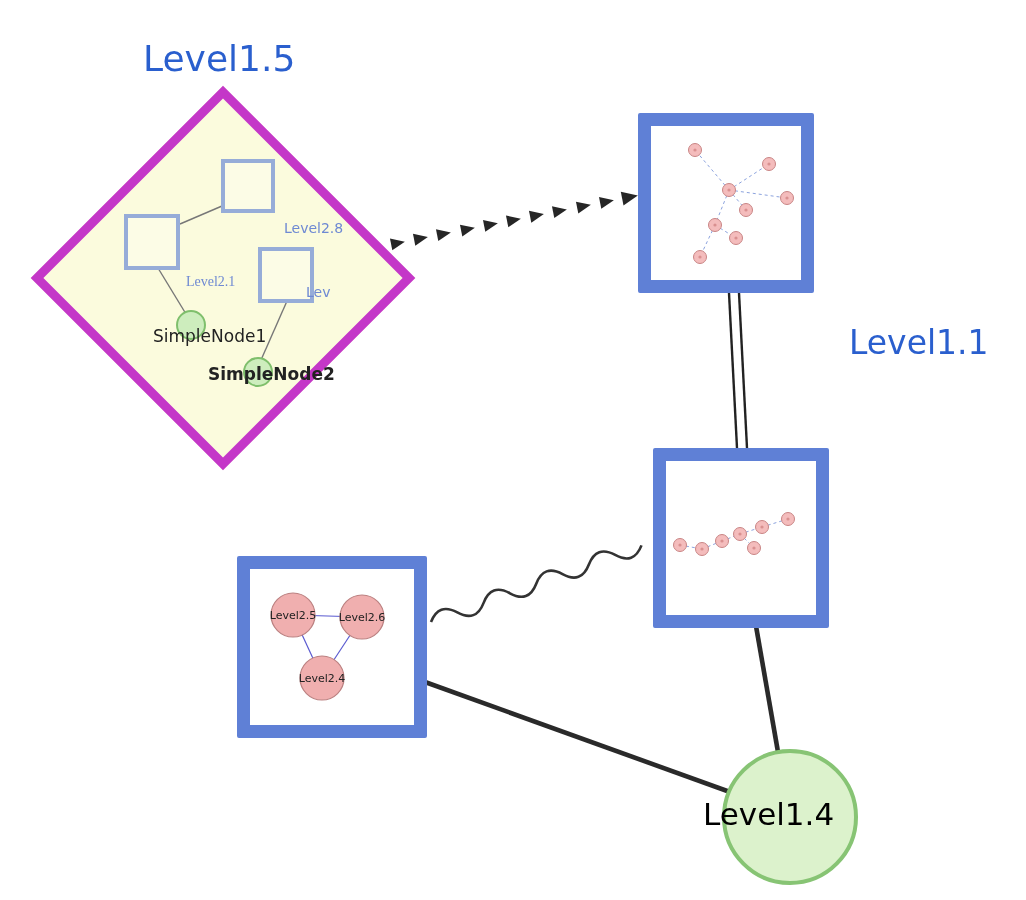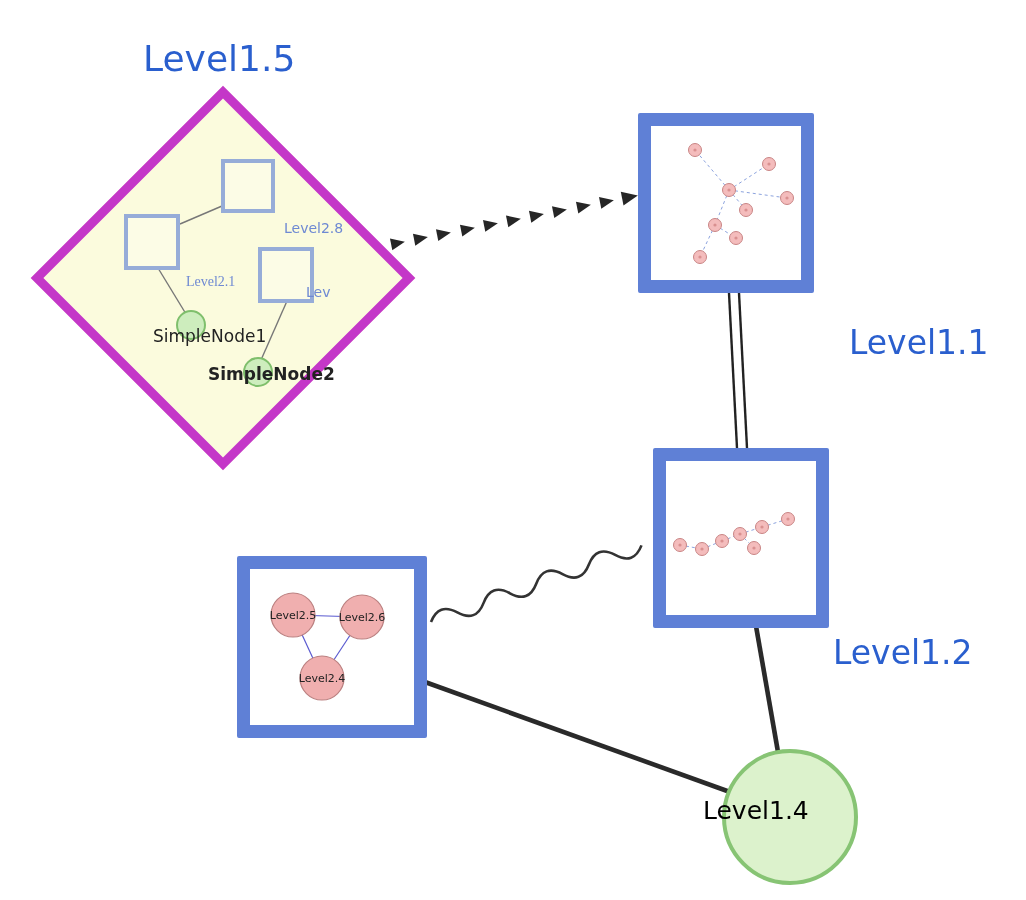--- a/index.html
+++ b/index.html
@@ -34,21 +34,21 @@
   .group-box{
     position:absolute;background:#ffffff;border:13px solid #5F80D6;
     border-radius:2px;z-index:3;
   }
   .inner-graph{position:absolute;z-index:4;}
   .leaf-circle{
     position:absolute;width:128px;height:128px;border-radius:50%;
     background:#DCF2CC;border:4px solid #87C474;z-index:3;
   }
   .leaf-circle-label{
-    position:absolute;color:#000;font-size:25px;white-space:nowrap;z-index:5;
+    position:absolute;color:#000;font-size:31px;white-space:nowrap;z-index:5;
   }
 </style>
 </head>
 <body>
 
 <div id="canvas">
 
   <div class="diamond"></div>
   <div class="lvl-label" style="left:143px;top:38px;font-size:36px;">Level1.5</div>
 
@@ -180,21 +180,20 @@
     <g fill="#D99090">
       <circle cx="14" cy="84" r="1.6"></circle>
         <circle cx="36" cy="88" r="1.6"></circle>
       <circle cx="56" cy="80" r="1.6"></circle>
         <circle cx="74" cy="73" r="1.6"></circle>
       <circle cx="96" cy="66" r="1.6"></circle>
         <circle cx="122" cy="58" r="1.6"></circle>
       <circle cx="88" cy="87" r="1.6"></circle>
     </g>
   </svg>
-  <div class="lvl-label" style="left:833px;top:633px;">Level1.2</div>
 
   <div class="group-box" style="left:237px;top:556px;width:164px;height:156px;"></div>
   <svg class="inner-graph" style="left:250px;top:569px;" width="164" height="156" viewBox="0 0 164 156">
     <g stroke="#5A5AD0" stroke-width="1.2">
       <line x1="43" y1="46" x2="112" y2="48"></line>
       <line x1="43" y1="46" x2="72" y2="109"></line>
       <line x1="112" y1="48" x2="72" y2="109"></line>
     </g>
     <g fill="#F0AFAF" stroke="#BB8080" stroke-width="1.2">
       <circle cx="43" cy="46" r="22"></circle>

